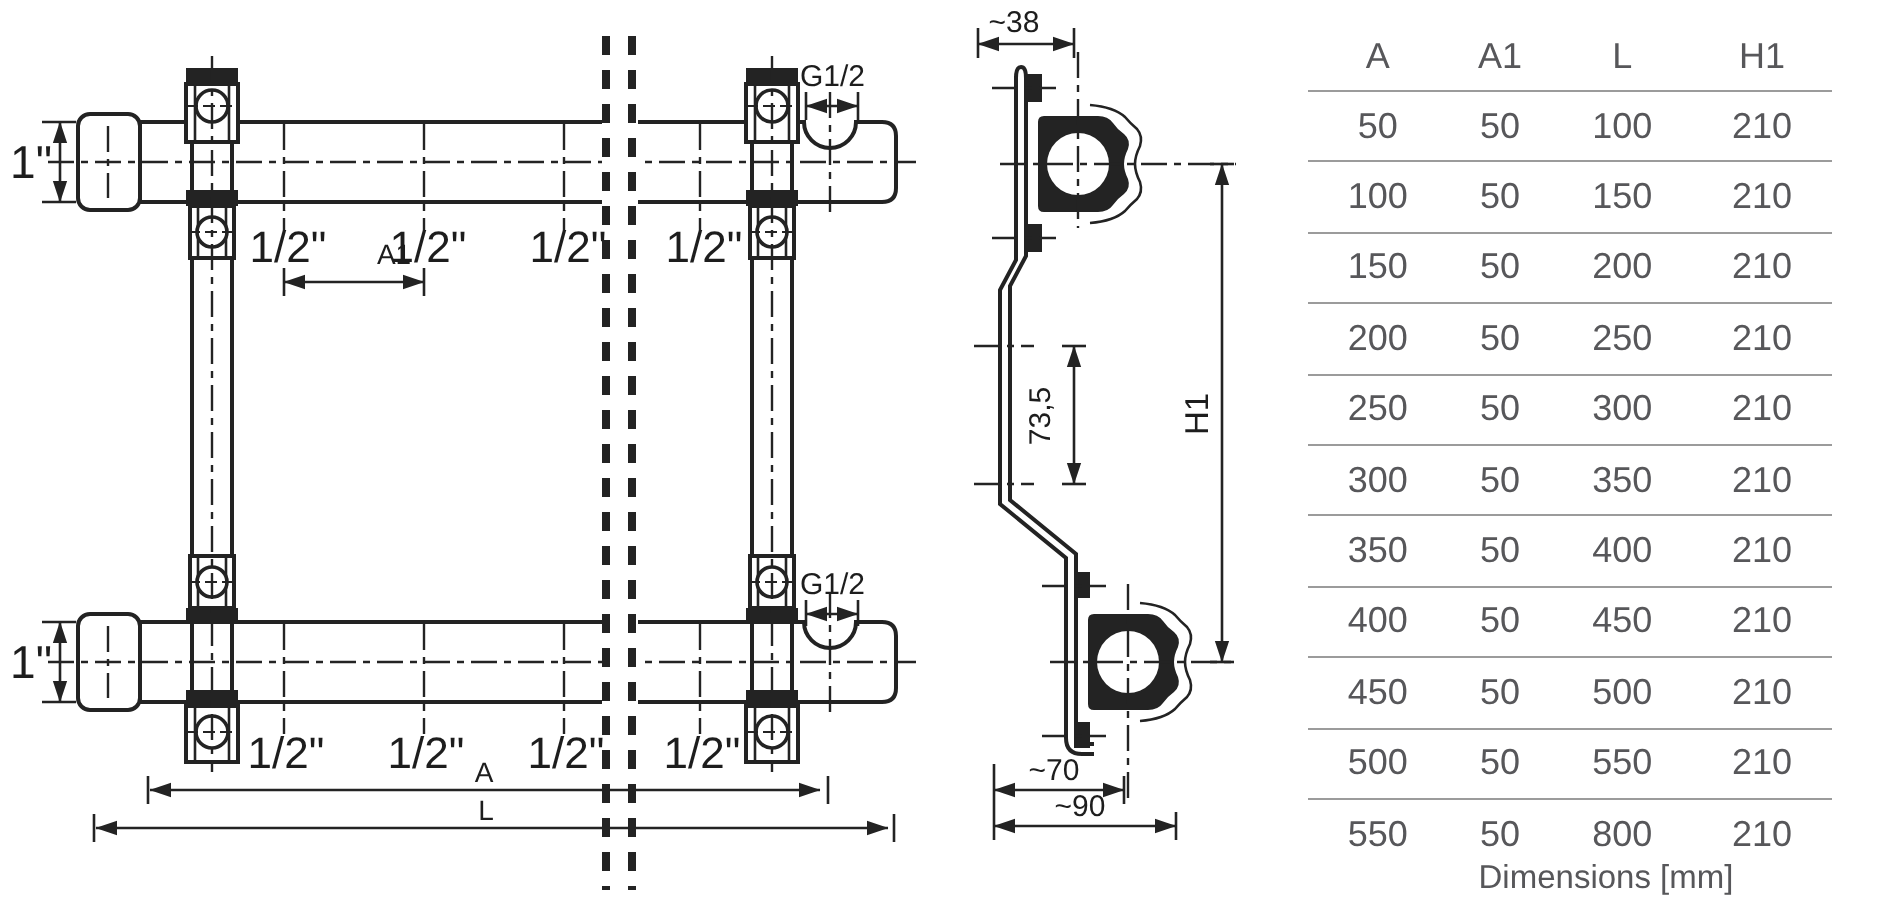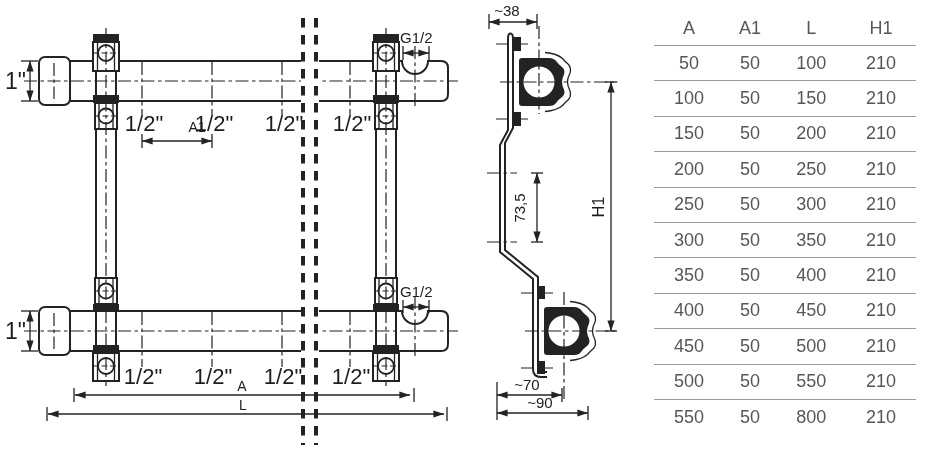--- a/index.html
+++ b/index.html
@@ -315,13 +315,14 @@
       </tr>
       <tr>
         <td>550</td>
         <td>50</td>
         <td>800</td>
         <td>210</td>
       </tr>
     </tbody>
   </table>
 
+  <div class="dims-caption">Dimensions [mm]</div>
 </div>
 
 </body></html>

